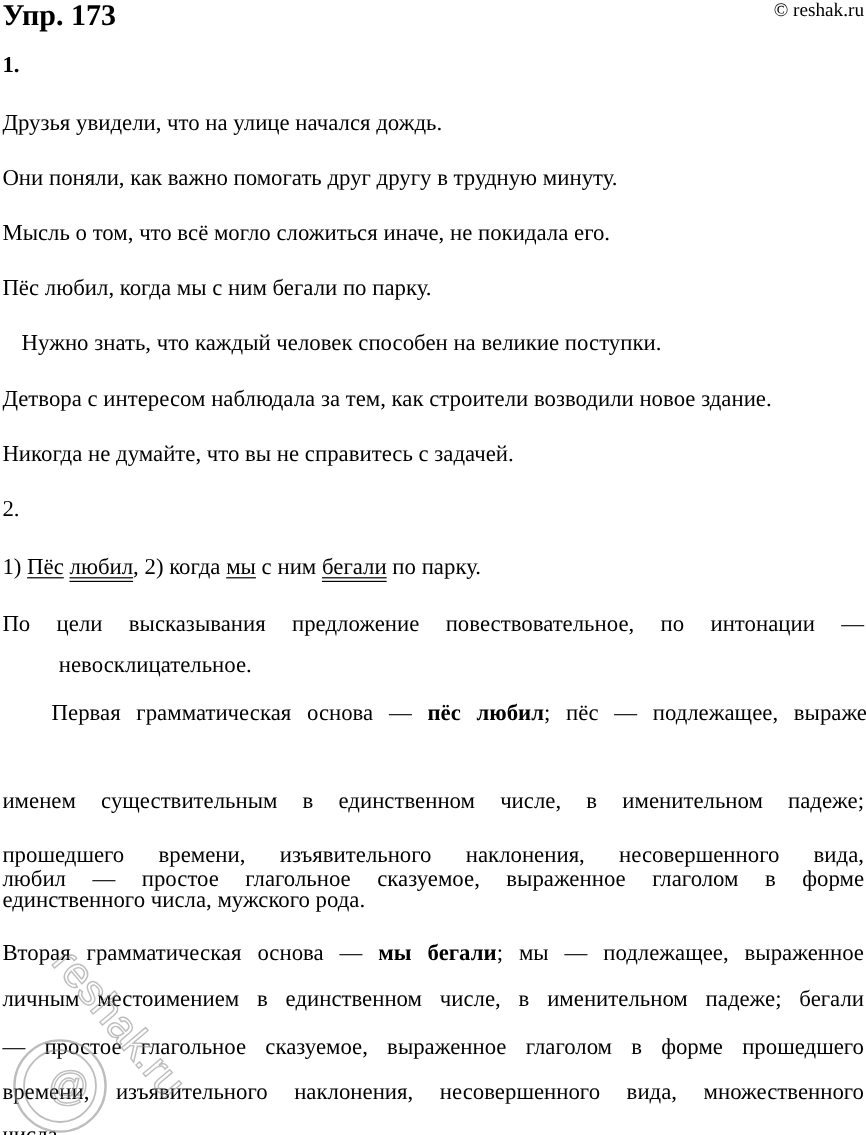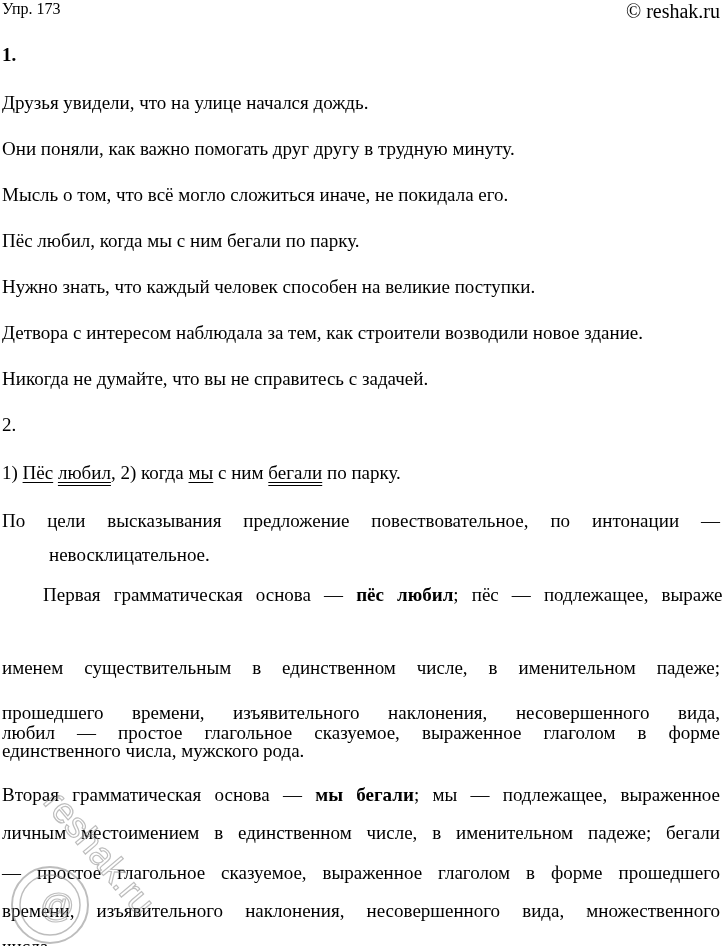--- a/index.html
+++ b/index.html
@@ -1,22 +1,22 @@
 <!DOCTYPE html>
 <html><head>
 <meta charset="utf-8">
 <style>
   html, body { margin:0; padding:0; background:#ffffff; }
   body {
     width:722px; height:946px; overflow:hidden; position:relative;
     font-family:"Liberation Serif", serif; color:#000; font-size:19px;
   }
   .header { position:absolute; top:0; left:2px; right:2px; height:26px; }
-  .ex-title { position:absolute; left:0; top:0; font-weight:normal; font-size:16px; }
-  .credit { position:absolute; right:0; top:0; font-size:20px; }
+  .ex-title { position:absolute; left:0; top:0; font-weight:bold; font-size:25px; }
+  .credit { position:absolute; right:0; top:0; font-size:16px; }
   .line { position:absolute; left:2px; white-space:nowrap; }
   .bold { font-weight:bold; }
   .just { position:absolute; left:2px; width:718px; text-align:justify; text-align-last:justify; white-space:nowrap; }
   .u1 { text-decoration:underline; text-underline-offset:3px; }
   .u2 { text-decoration:underline double; text-underline-offset:3px;text-align:center; }
   .watermark { position:absolute; left:0; top:795px; width:190px; height:160px; pointer-events:none; opacity:0.55; }
 </style>
 </head>
 <body>
 
@@ -24,21 +24,21 @@
   <span class="ex-title">Упр. 173</span>
   <span class="credit">© reshak.ru</span>
 </div>
 
 <div class="line bold" style="top:44px;">1.</div>
 
 <div class="line" style="top:92px;">Друзья увидели, что на улице начался дождь.</div>
 <div class="line" style="top:138px;">Они поняли, как важно помогать друг другу в трудную минуту.</div>
 <div class="line" style="top:184px;">Мысль о том, что всё могло сложиться иначе, не покидала его.</div>
 <div class="line" style="top:230px;">Пёс любил, когда мы с ним бегали по парку.</div>
-<div class="line" style="top:276px;">Нужно знать, что каждый человек способен на великие поступки.</div>
+<div class="line" style="top:276px;margin-left:16px;">Нужно знать, что каждый человек способен на великие поступки.</div>
 <div class="line" style="top:322px;">Детвора с интересом наблюдала за тем, как строители возводили новое здание.</div>
 <div class="line" style="top:368px;">Никогда не думайте, что вы не справитесь с задачей.</div>
 
 <div class="line" style="top:414px;">2.</div>
 
 <div class="line" style="top:462px;"><span>1) </span><span class="u1">Пёс</span><span> </span><span class="u2">любил</span><span>, 2) когда </span><span class="u1">мы</span><span> с ним </span><span class="u2">бегали</span><span> по парку.</span></div>
 
 <div class="just" style="top:510px;">По цели высказывания предложение повествовательное, по интонации —</div>
 <div class="line" style="top:544px;margin-left:47px;">невосклицательное.</div>
 

